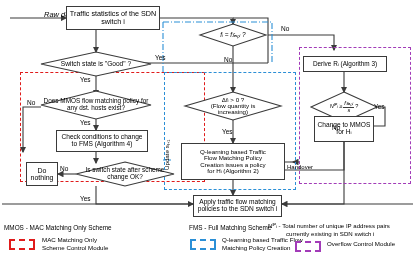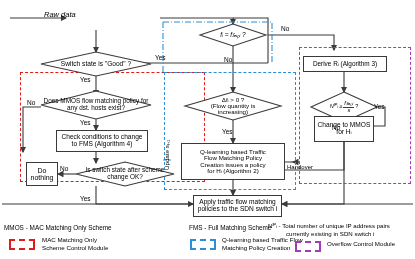--- a/index.html
+++ b/index.html
@@ -100,20 +100,23 @@
 
   <svg width="415" height="259" style="pointer-events:none">
     <g stroke="#2b8fd6" stroke-width="1.1" fill="none" stroke-dasharray="6,2,1,2">
       <path d="M163,22 L272,22 L272,63"></path>
       <path d="M163,22 L163,72"></path>
     </g>
   </svg>
 
   <div class="lbl" style="left:44px;top:10px;font-size:7.5px;font-style:italic;">Raw data</div>
 
+  <div class="node box" style="left:66px;top:6px;width:94px;height:24px;font-size:7.2px;padding:0 2px;">
+    <span>Traffic statistics of the SDN switch i</span>
+  </div>
 
   <div class="dia-wrap" style="left:41px;top:52px;width:110px;height:24px;">
     <svg width="110" height="24">
         <polygon points="55,0 110,12 55,24 0,12" fill="#fff" stroke="#3a3a3a" stroke-width="1.1"></polygon>
       </svg>
     <div class="dia-txt" style="font-size:6.6px;">
       <span>Switch state is "Good" ?</span>
     </div>
   </div>
 

